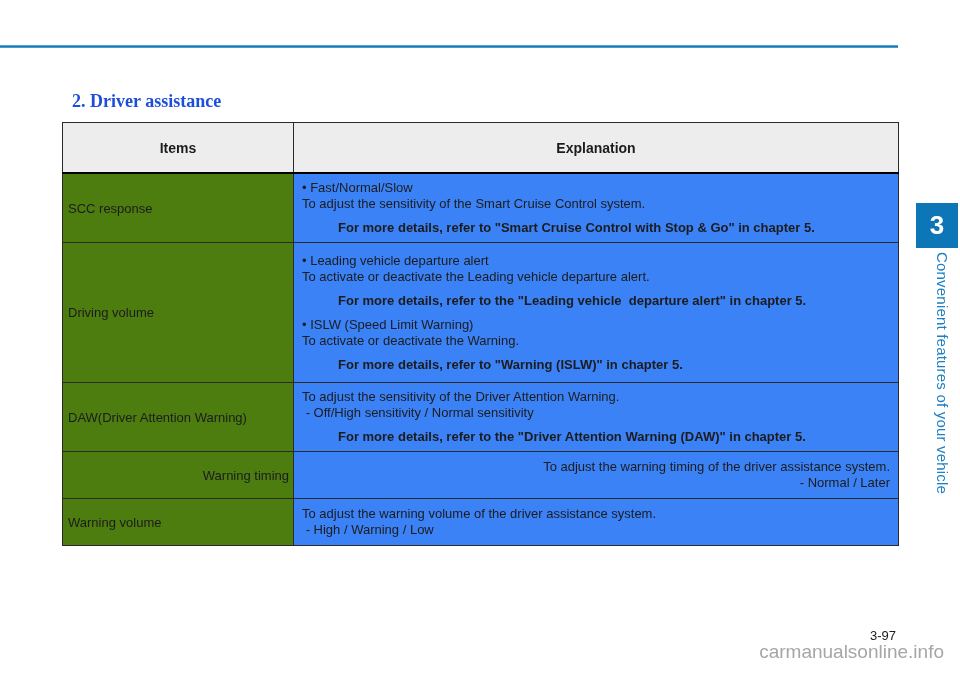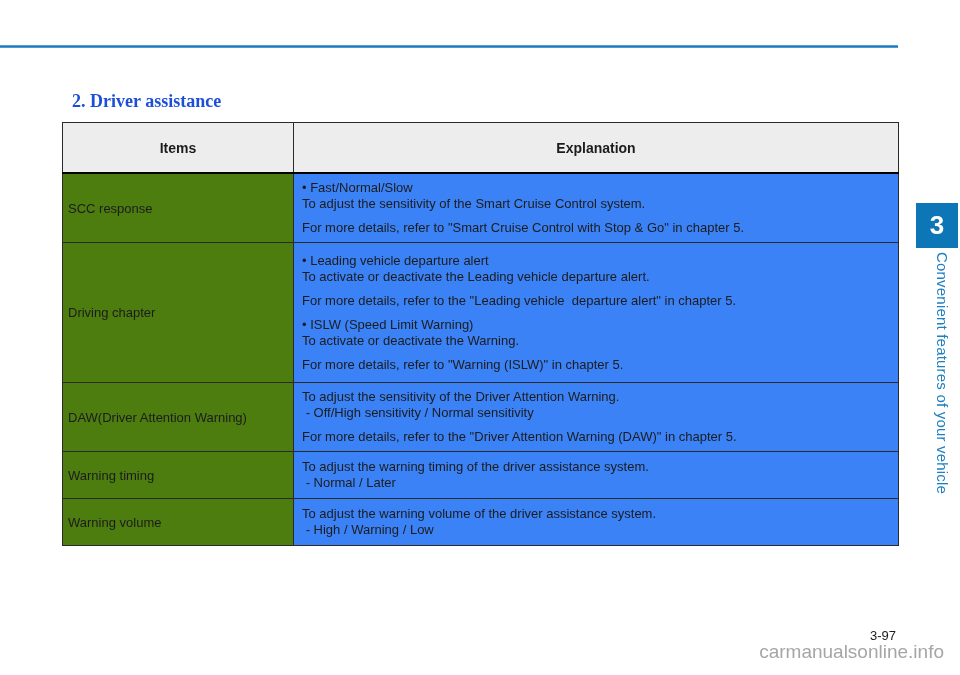--- a/index.html
+++ b/index.html
@@ -27,26 +27,26 @@
   table.spec th{
     background:#ededed;height:25px;font-size:14px;font-weight:bold;
     text-align:center;padding:12px;border-bottom:2px solid #000;
   }
   table.spec tr{page-break-inside:avoid;}
   td.item{vertical-align:middle;padding:2px 4px 2px 5px;background:#4d7c0f;}
   td.expl{vertical-align:middle;padding:6px 8px;background:#3b82f6;}
   tr.r0{height:67px;}
   tr.r1{height:140px;}
   tr.r2{height:65px;}
-  tr.r3{height:47px;}
+  tr.r3{height:47px;text-align:right;}
   tr.r4{height:47px;}
   .para{line-height:16px;}
   .para + .para{margin-top:8px;}
   .para.gap{margin-top:8px;}
-  .para.bold{font-weight:normal;}
+  .para.bold{font-weight:bold;margin-left:36px;}
   .line{white-space:pre-wrap;}
   .chapter-badge{
     position:absolute;left:916px;top:203px;width:42px;height:45px;
     background:#0d76b6;color:#ffffff;font-size:26px;font-weight:bold;
     display:flex;align-items:center;justify-content:center;
   }
   .sidebar-title{
     position:absolute;top:252px;right:9px;
     writing-mode:vertical-rl;white-space:nowrap;
     color:#1e80c2;font-size:15px;letter-spacing:0.2px;
@@ -83,21 +83,21 @@
         <div class="para normal">
           <div class="line">• Fast/Normal/Slow</div>
           <div class="line">To adjust the sensitivity of the Smart Cruise Control system.</div>
         </div>
         <div class="para bold">
           <div class="line">For more details, refer to "Smart Cruise Control with Stop &amp; Go" in chapter 5.</div>
         </div>
       </td>
     </tr>
     <tr class="r1">
-      <td class="item">Driving chapter</td>
+      <td class="item">Driving volume</td>
       <td class="expl">
         <div class="para normal">
           <div class="line">• Leading vehicle departure alert</div>
           <div class="line">To activate or deactivate the Leading vehicle departure alert.</div>
         </div>
         <div class="para bold">
           <div class="line">For more details, refer to the "Leading vehicle  departure alert" in chapter 5.</div>
         </div>
         <div class="para normal gap">
           <div class="line">• ISLW (Speed Limit Warning)</div>

